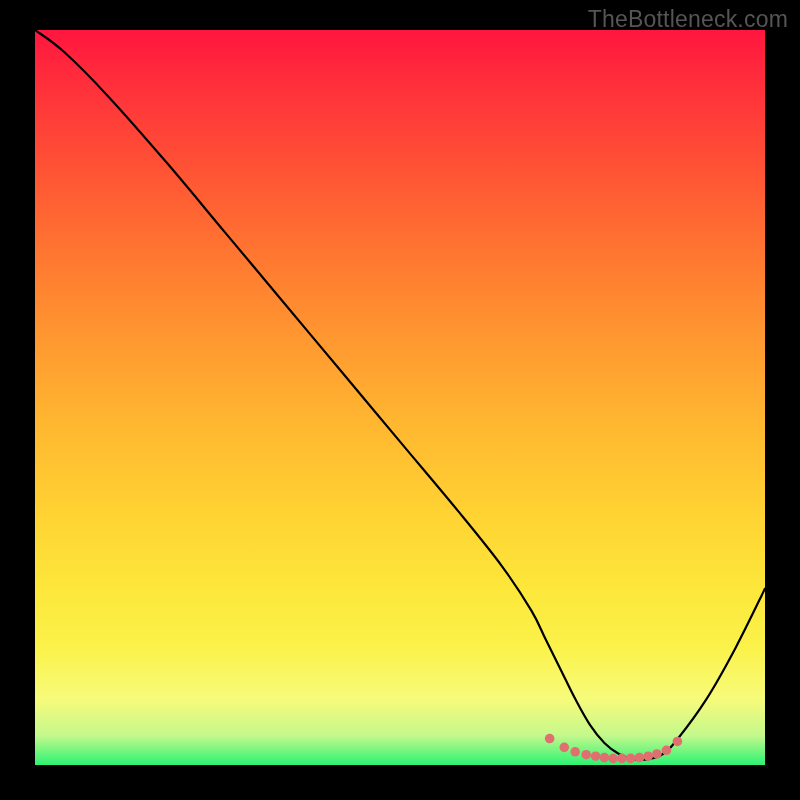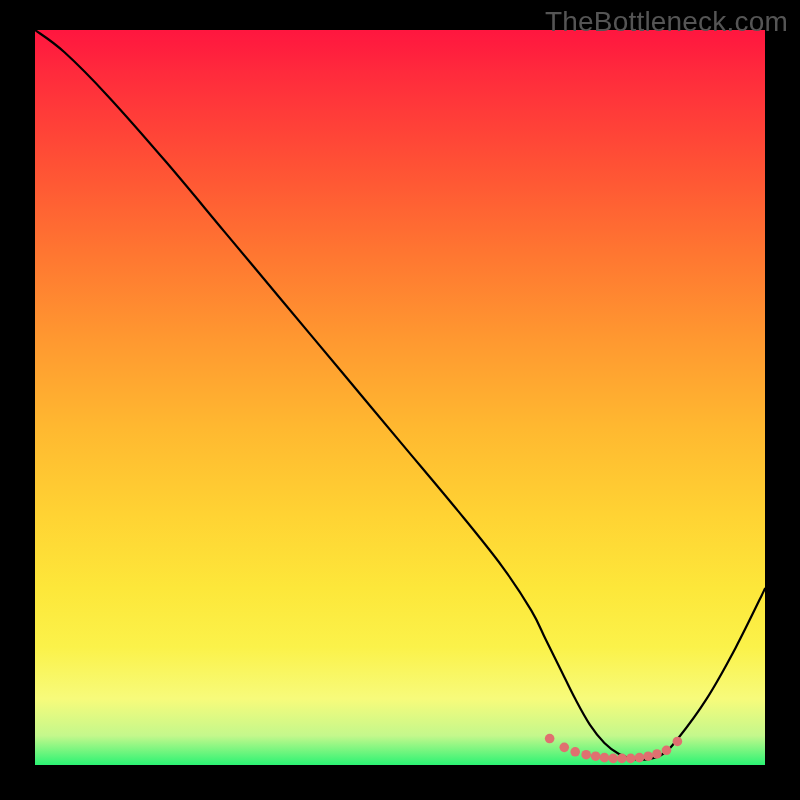--- a/index.html
+++ b/index.html
@@ -9,21 +9,21 @@
     width: 800px;
     height: 800px;
     position: relative;
     font-family: Arial, Helvetica, sans-serif;
   }
   .watermark {
     position: absolute;
     top: 6px;
     right: 12px;
     color: #555;
-    font-size: 28px;
+    font-size: 23px;
     font-weight: 500;
     z-index: 10;
     letter-spacing: 0.2px;
     margin-left: 12px;
   }
   .plot-area {
     position: absolute;
     left: 35px;
     top: 30px;
     width: 730px;

